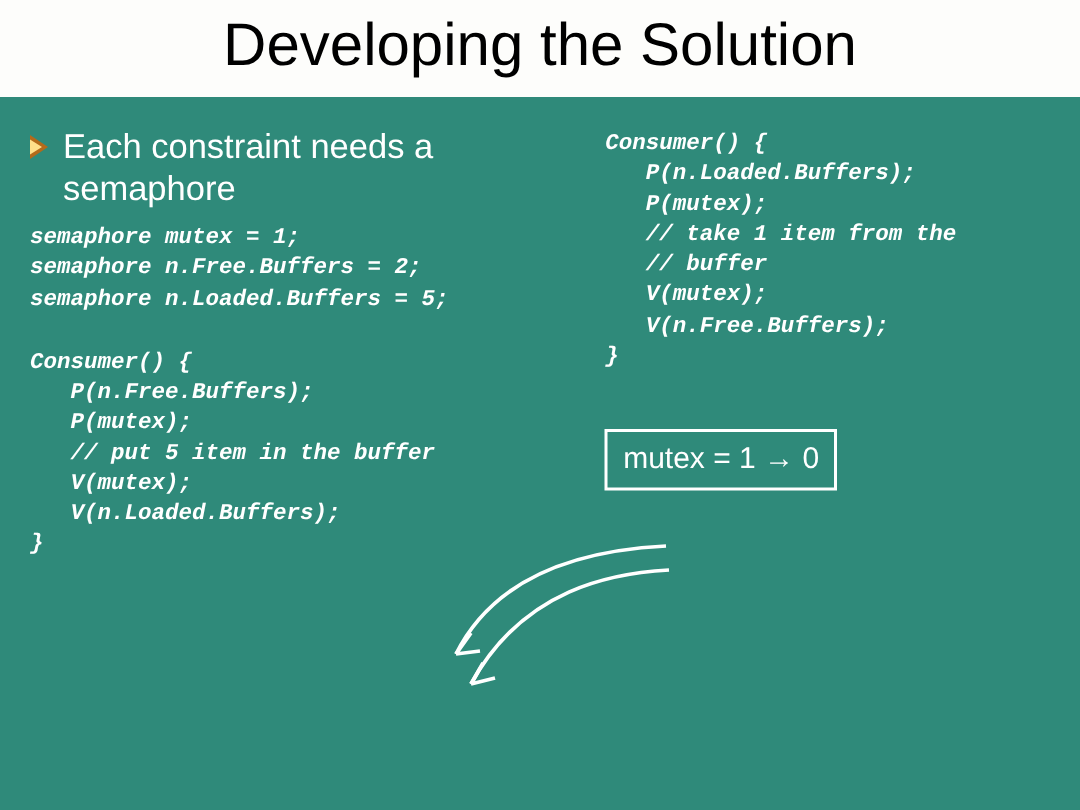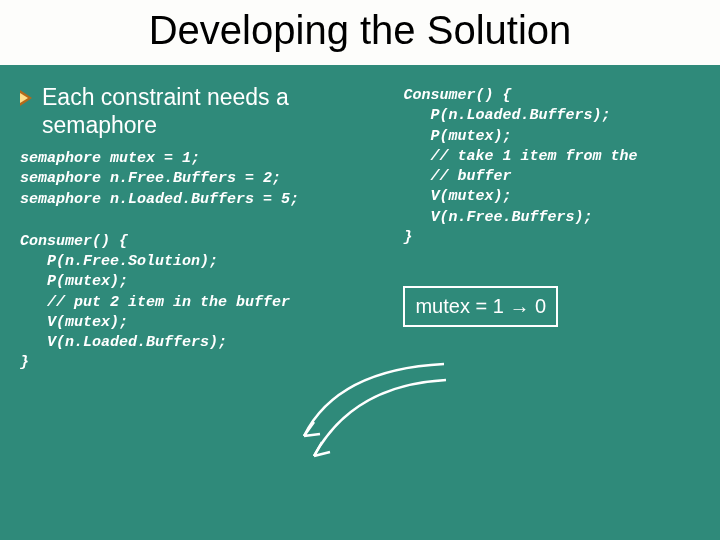--- a/index.html
+++ b/index.html
@@ -117,23 +117,23 @@
         <div class="bullet-row">
           <div class="bullet-icon"></div>
           <div class="bullet-text">Each constraint needs a semaphore</div>
         </div>
 
         <div class="code code-block-left-1"><span>semaphore mutex = 1;</span>
 <span>semaphore n.Free.Buffers = 2;</span>
 <span>semaphore n.Loaded.Buffers = 5;</span></div>
 
         <div class="code code-block-left-2"><span>Consumer() {</span>
-<span>   P(n.Free.Solution);</span>
+<span>   P(n.Free.Buffers);</span>
 <span>   P(mutex);</span>
-<span>   // put 2 item in the buffer</span>
+<span>   // put 5 item in the buffer</span>
 <span>   V(mutex);</span>
 <span>   V(n.Loaded.Buffers);</span>
 <span>}</span></div>
       </div>
 
       <div class="col-right">
         <div class="code code-block-right-1"><span>Consumer() {</span>
 <span>   P(n.Loaded.Buffers);</span>
 <span>   P(mutex);</span>
 <span>   // take 1 item from the</span>

